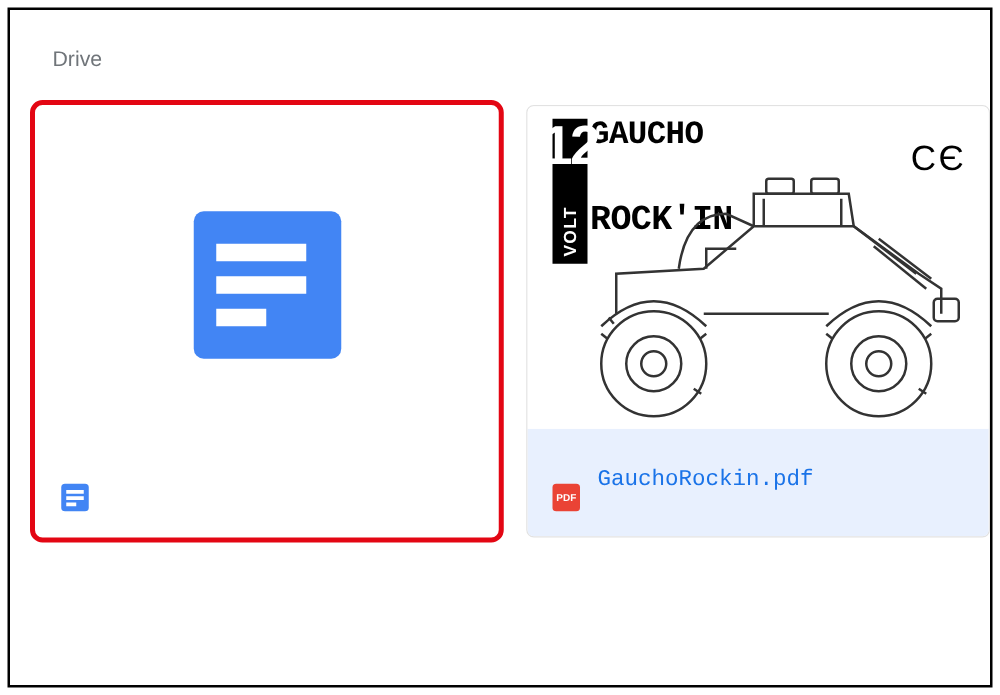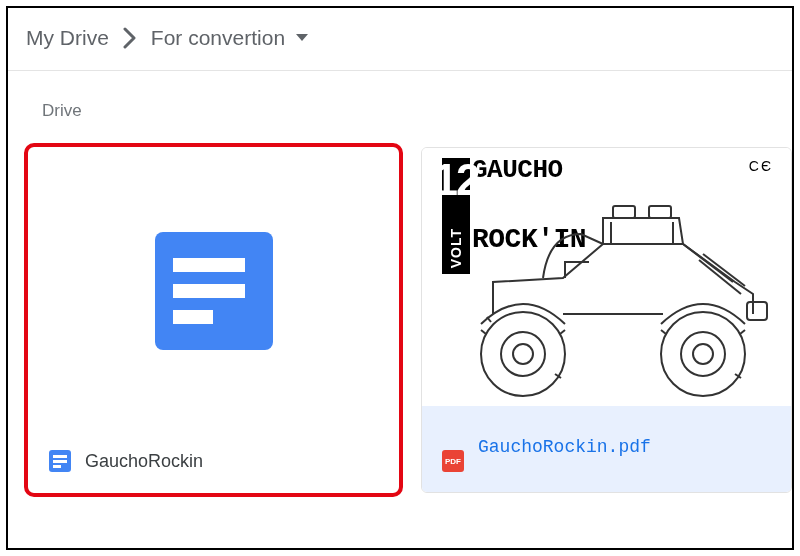--- a/index.html
+++ b/index.html
@@ -127,22 +127,22 @@
   }
   .pdf-main-title {
     font-weight: 800;
     color:#000;
     font-family:Liberation Mono, monospace;
   }
   .pdf-main-title .l1 { font-size: 26px; line-height: 0.95; letter-spacing:-0.5px; }
   .pdf-main-title .l2 { font-size: 28px; line-height: 0.95; letter-spacing:-0.5px;margin-top:44px; }
   .ce-mark {
     position:absolute;
-    top: 0px; right: 6px;
-    font-size: 14px;
+    top: 16px; right: 6px;
+    font-size: 28px;
     color:#000;
     letter-spacing: 2px;
   }
 
   .file-footer {
     display:flex;
     align-items:center;
     gap: 14px;
     padding: 16px 20px 20px 20px;
   }
@@ -180,56 +180,39 @@
     overflow: hidden;
     text-overflow: ellipsis;
   }
   .file-footer.blue-sel .file-name { color:#1a73e8;font-family:Liberation Mono, monospace; }
 </style>
 </head>
 <body>
 
 <div class="outer-frame">
 
-  <div class="breadcrumb">
-    <span class="crumb">My Drive</span>
-    <span class="chevron">
-      <svg width="14" height="22" viewBox="0 0 14 22">
-          <path d="M2 2 L11 11 L2 20" stroke="#5f6368" stroke-width="3" fill="none" stroke-linecap="round" stroke-linejoin="round"></path>
-        </svg>
-    </span>
-    <span class="current">
-      <span>For convertion</span>
-      <span class="drop">
-        <svg width="14" height="10" viewBox="0 0 14 10">
-            <path d="M1 1 L7 8 L13 1 Z" fill="#5f6368"></path>
-          </svg>
-      </span>
-    </span>
-  </div>
 
   <div class="section-label">Drive</div>
 
   <div class="files-area">
 
     <div class="file-card selected-red">
       <div class="preview">
         <div class="doc-icon-big">
           <div class="bar1"></div>
           <div class="bar2"></div>
           <div class="bar3"></div>
         </div>
       </div>
       <div class="file-footer">
         <div class="small-doc-icon">
           <div class="sb"></div>
             <div class="sb"></div>
             <div class="sb short"></div>
         </div>
-        <div class="file-name">GauchoRockin</div>
       </div>
     </div>
 
     <div class="file-card">
       <div class="preview">
         <div class="pdf-preview">
           <div class="pdf-title-block">
             <div class="volt-sidebar">
               <div class="num">12</div>
               <div class="volt">VOLT</div>

